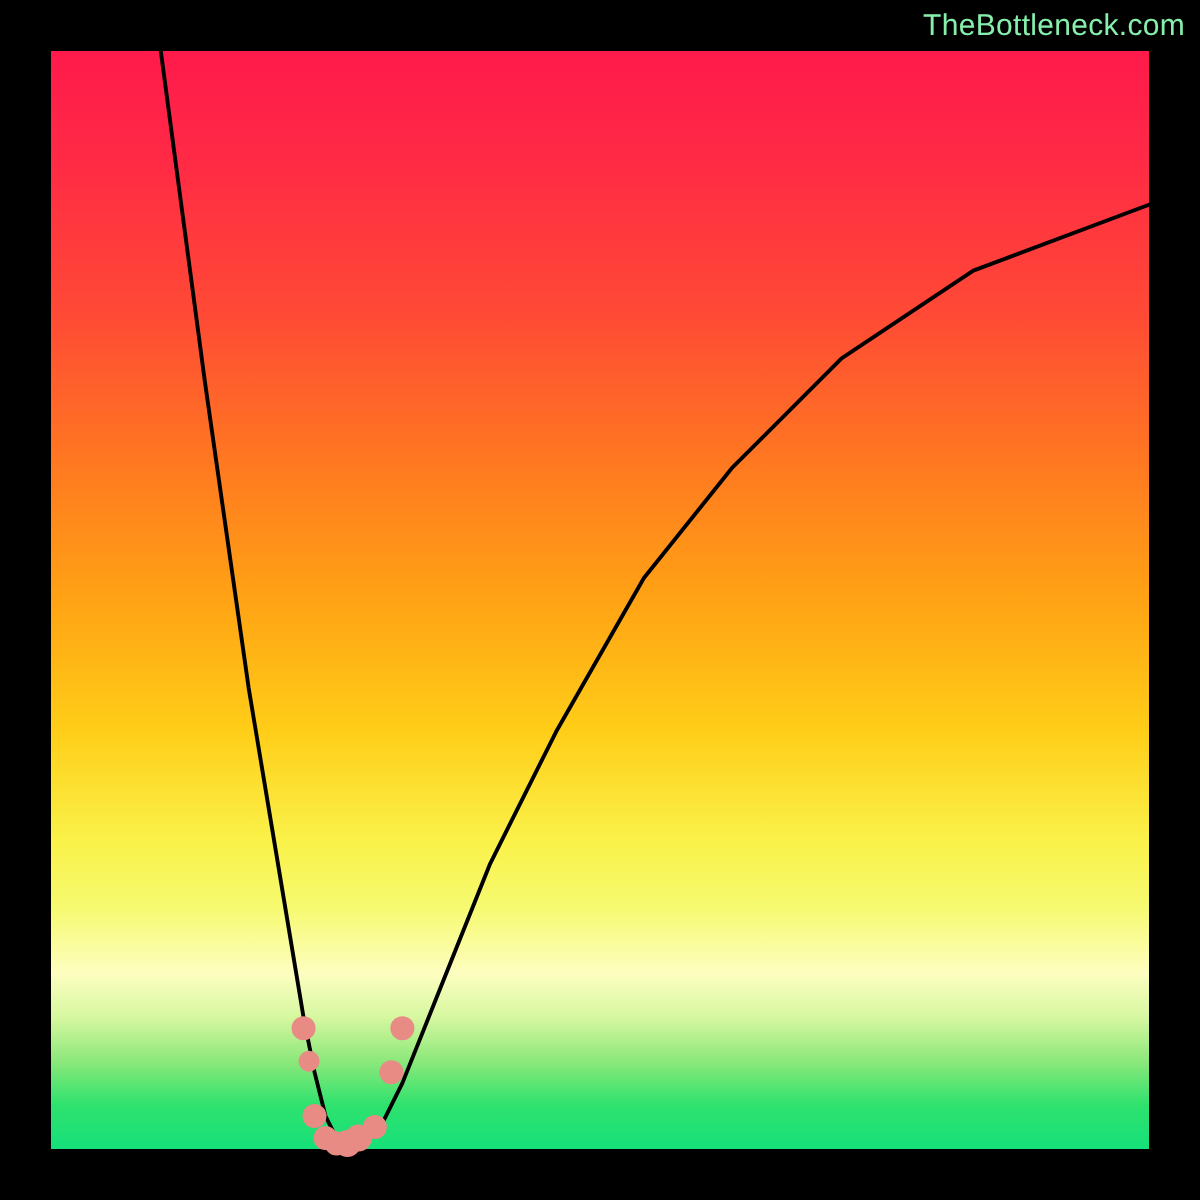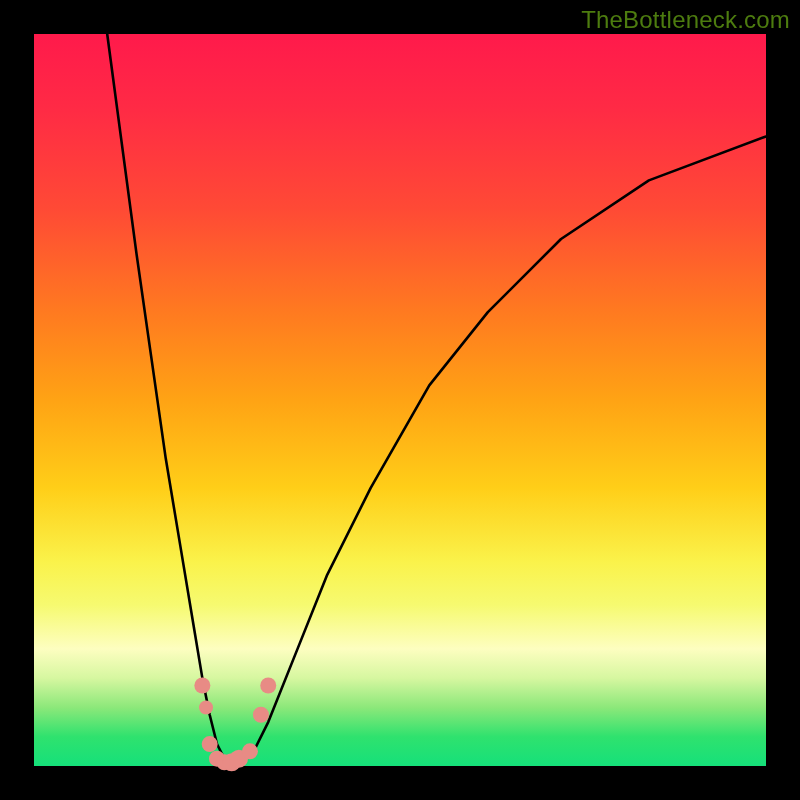--- a/index.html
+++ b/index.html
@@ -40,22 +40,22 @@
       #d6f7a0 88%,
       #8ce87a 92%,
       #2fe26e 96%,
       #15e07a 100%
     );
   }
   .watermark {
     position: absolute;
     top: 6px;
     right: 10px;
-    color: #4d7c0f;
-    font-size: 24px;
+    color: #86efac;
+    font-size: 20px;
     letter-spacing: 0.2px;
     font-weight: 500;
   }
   svg.curve {
     position: absolute;
     left: 0;
     top: 0;
     width: 732px;
     height: 732px;
     overflow: visible;

